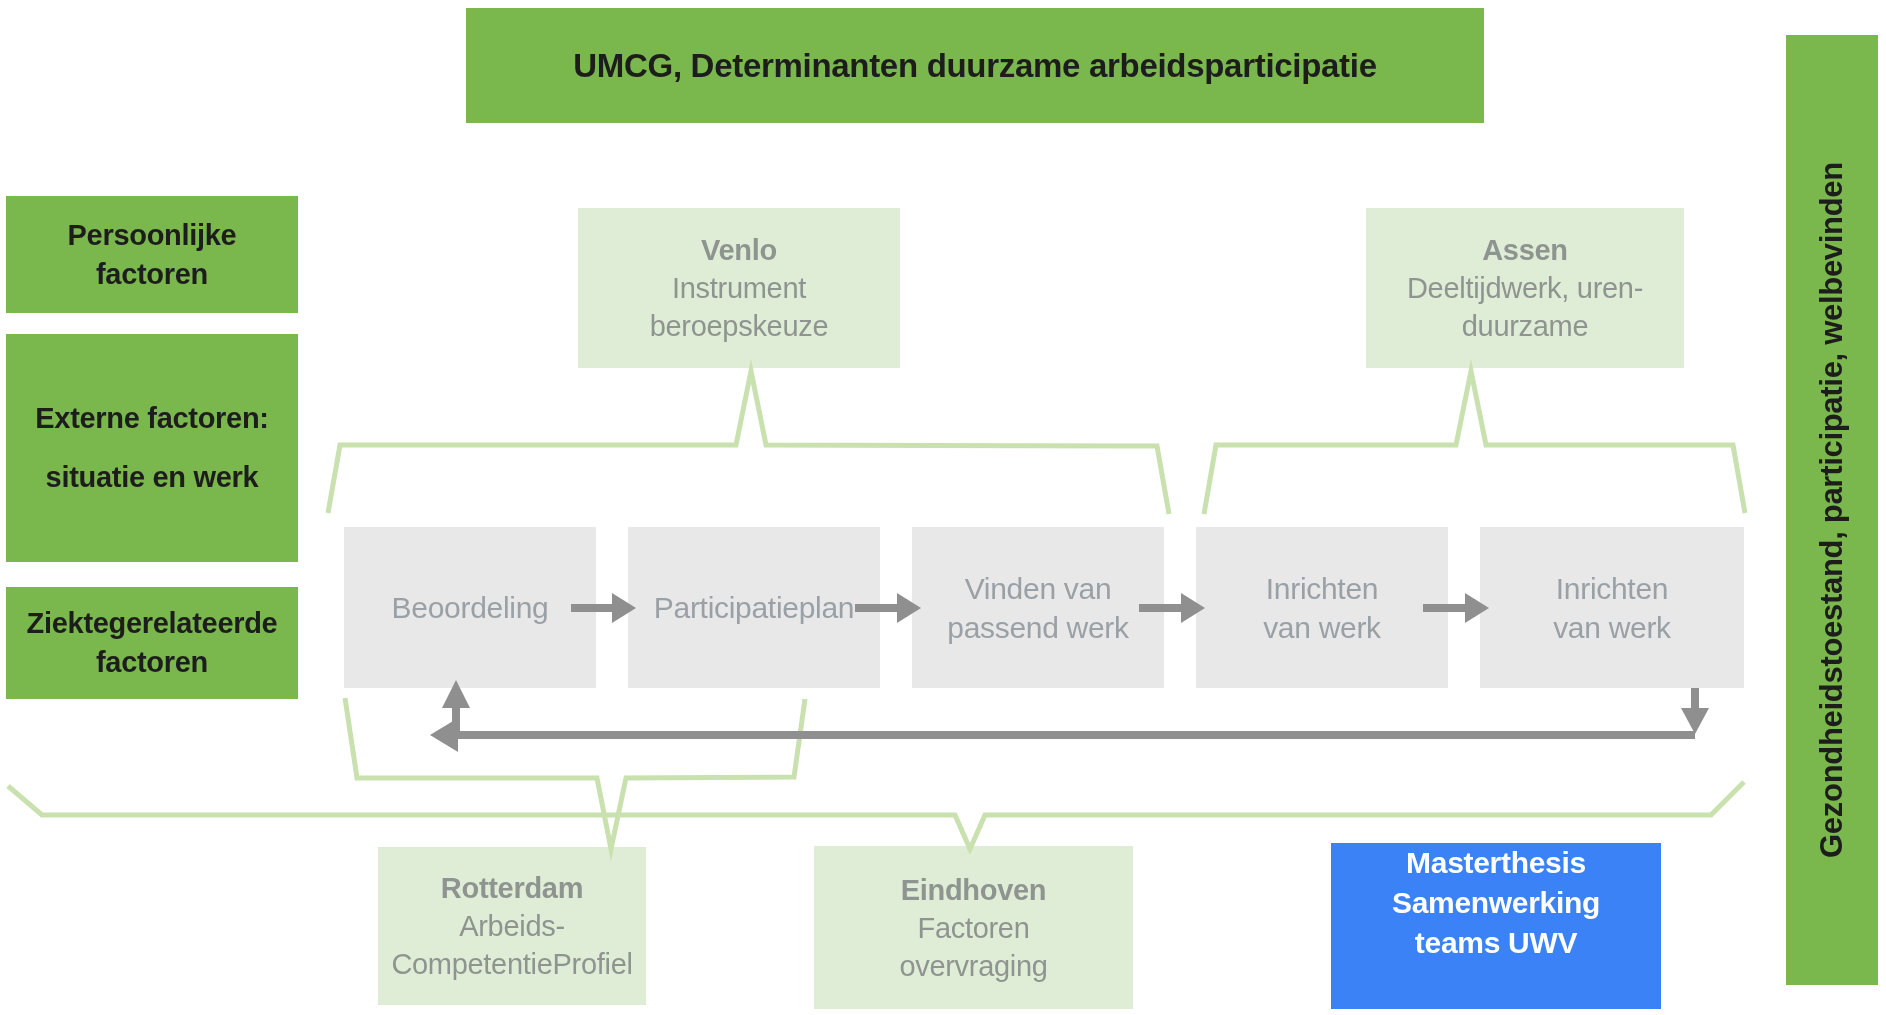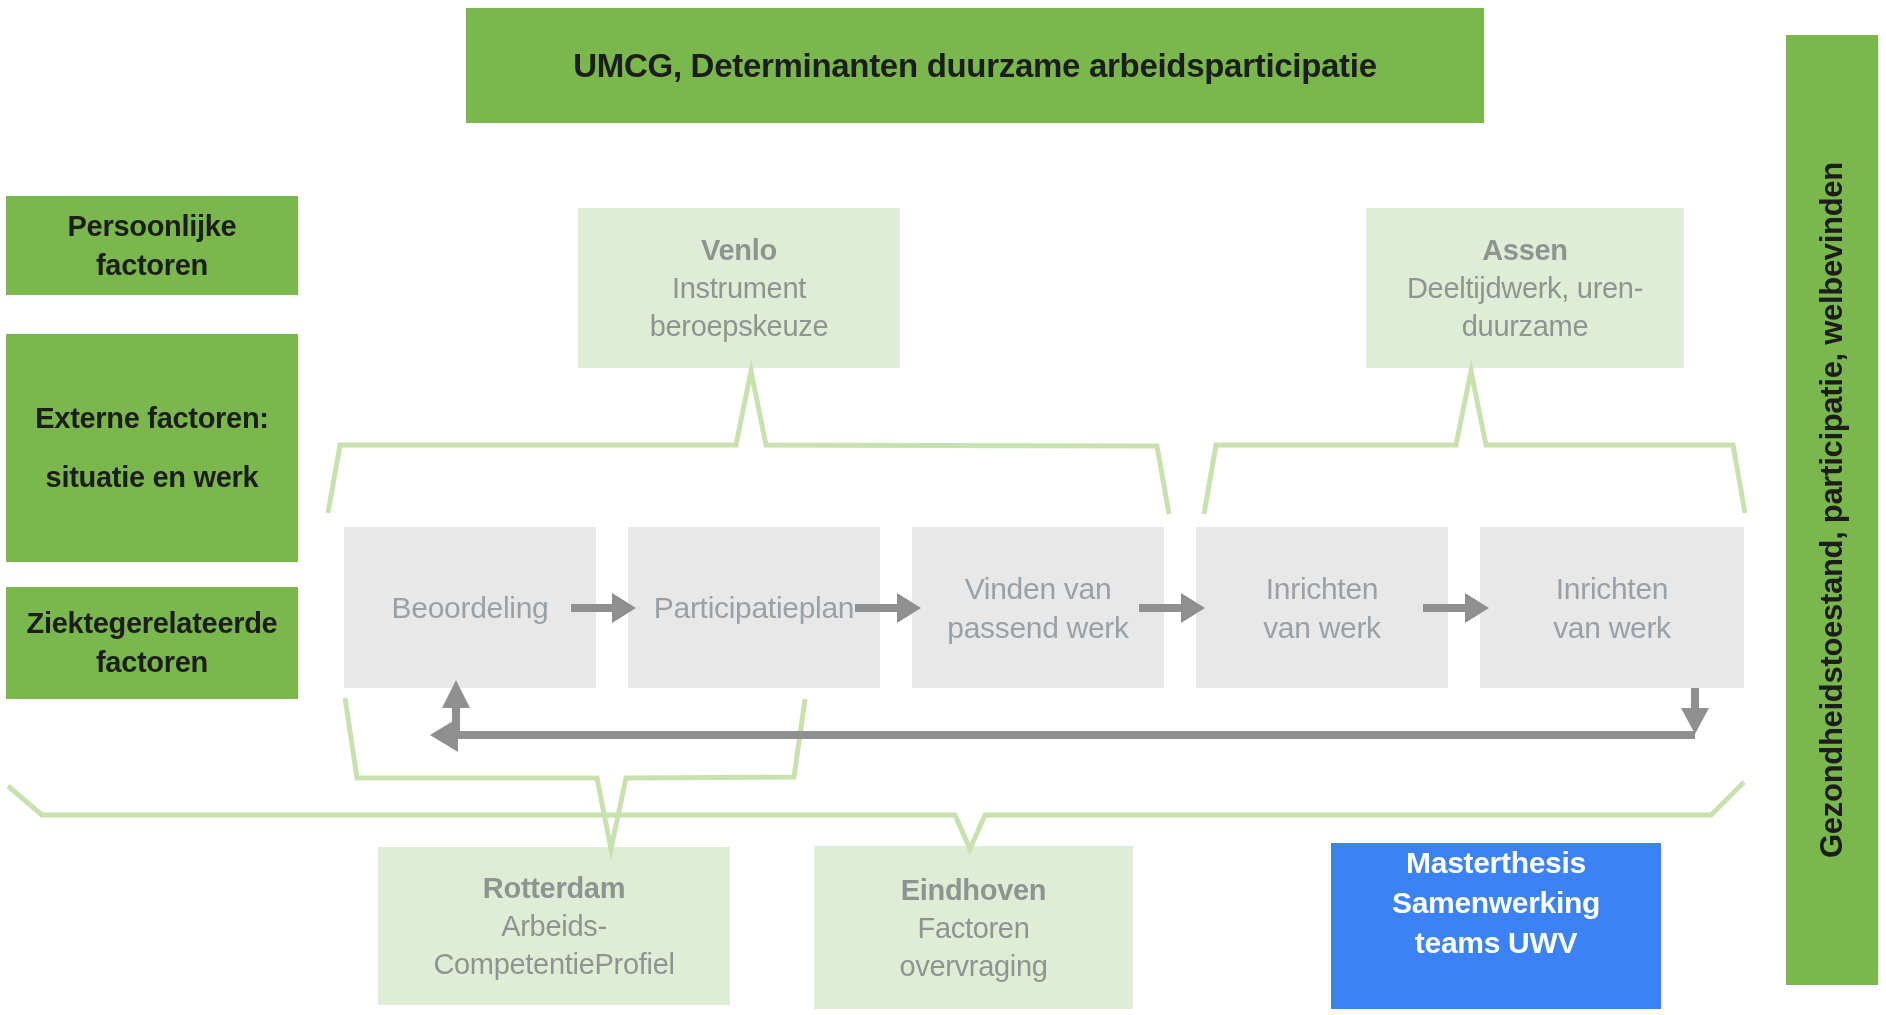--- a/index.html
+++ b/index.html
@@ -12,21 +12,21 @@
     position:absolute;left:466px;top:8px;width:1018px;height:115px;background:#7ab84e;
     display:flex;align-items:center;justify-content:center;
     color:#1d1d1b;font-weight:bold;font-size:33px;
   }
   
   .factor{
     position:absolute;left:6px;width:292px;background:#7ab84e;color:#1d1d1b;
     font-weight:bold;font-size:29px;line-height:39px;
     display:flex;flex-direction:column;align-items:center;justify-content:center;text-align:center;
   }
-  .f1{top:196px;height:99px;}
+  .f1{top:196px;height:117px;}
   .f2{top:334px;height:228px;gap:20px;}
   .f3{top:587px;height:112px;}
   
   .flow-box{
     position:absolute;top:527px;height:161px;background:#e8e8e8;color:#9aa1a6;
     font-size:30px;line-height:39px;
     display:flex;flex-direction:column;align-items:center;justify-content:center;text-align:center;
   }
   .b1{left:344px;width:252px;}
   .b2{left:628px;width:252px;}
@@ -34,21 +34,21 @@
   .b4{left:1196px;width:252px;}
   .b5{left:1480px;width:264px;}
   
   .pilot{
     position:absolute;background:#e0edd6;color:#8e948f;font-size:29px;line-height:38px;
     display:flex;flex-direction:column;align-items:center;justify-content:center;text-align:center;
   }
   .pilot .city{font-weight:bold;}
   .venlo{left:578px;top:208px;width:322px;height:160px;}
   .assen{left:1366px;top:208px;width:318px;height:160px;}
-  .rotterdam{left:378px;top:847px;width:352px;height:158px;text-align:right;}
+  .rotterdam{left:378px;top:847px;width:268px;height:158px;text-align:right;}
   .eindhoven{left:814px;top:846px;width:319px;height:163px;}
   
   .master{
     position:absolute;left:1331px;top:843px;width:330px;height:166px;background:#3b82f6;
     color:#ffffff;font-weight:bold;font-size:30px;line-height:40px;
     display:flex;flex-direction:column;align-items:center;justify-content:flex-start;text-align:center;
   }
   
   .right-bar{position:absolute;left:1786px;top:35px;width:92px;height:950px;background:#7ab84e;}
   .right-bar .label{

